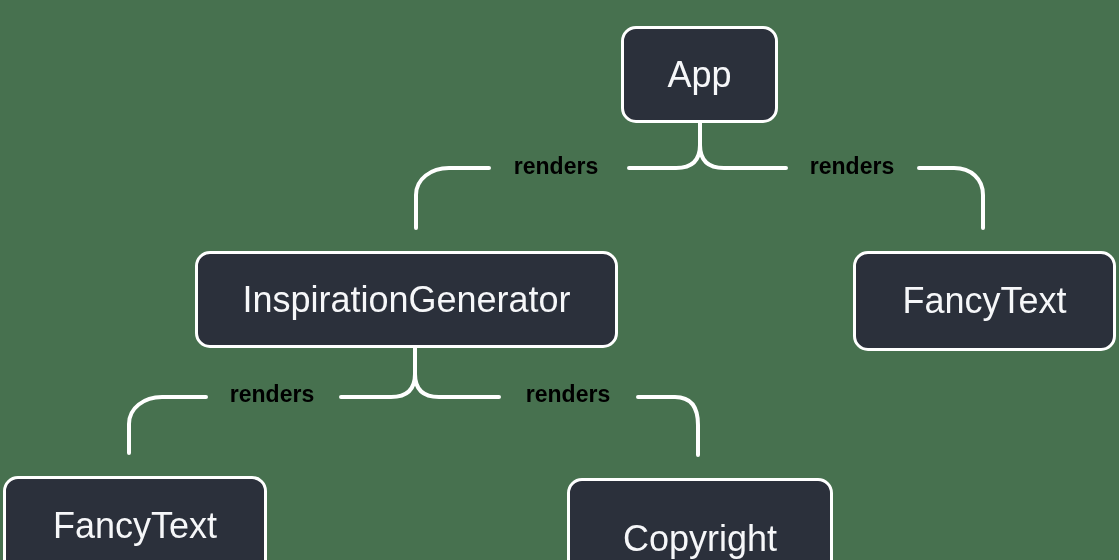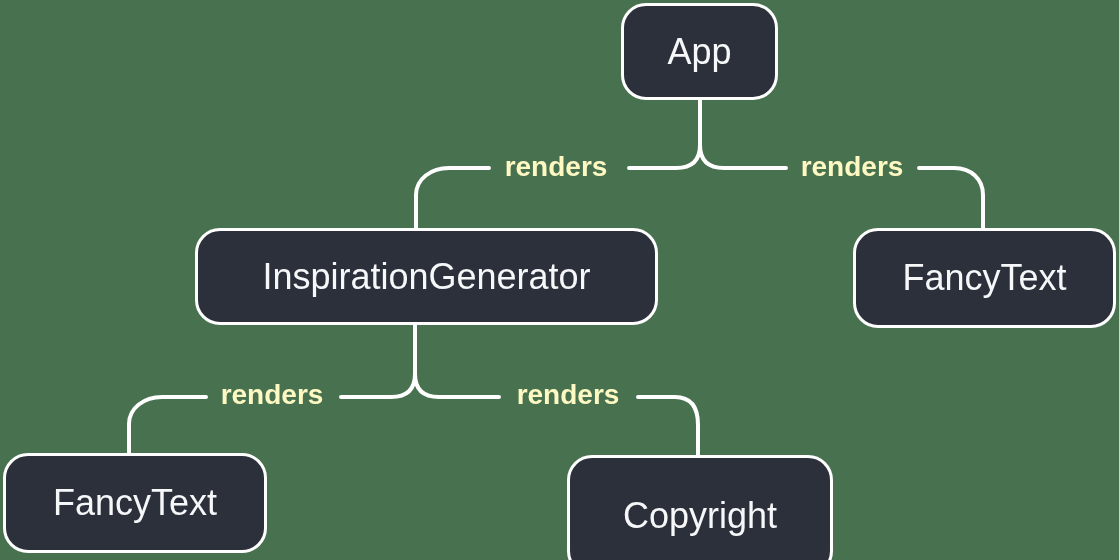--- a/index.html
+++ b/index.html
@@ -25,39 +25,40 @@
     fill: none;
     stroke: #FFFFFF;
     stroke-width: 4;
     stroke-linecap: round;
   }
   .node {
     position: absolute;
     box-sizing: border-box;
     background: #2B303B;
     border: 3.5px solid #FFFFFF;
-    border-radius: 25px;
+    border-radius: 15px;
     display: flex;
     align-items: center;
     justify-content: center;
     color: #F6F7F9;
     font-size: 36px;
     font-weight: 400;
     white-space: nowrap;
+    margin-top: 23px;
   }
   .edge-label {
     position: absolute;
     transform: translate(-50%, -54%);
-    color: #fef9c3;
-    font-size: 28px;
+    color: #000000;
+    font-size: 23px;
     font-weight: 600;
     white-space: nowrap;
   }
   .node-app        { left: 621px; top: 3px;   width: 157px; height: 97px; }
-  .node-insp       { left: 195px; top: 228px; width: 463px; height: 97px; }
+  .node-insp       { left: 195px; top: 228px; width: 423px; height: 97px; }
   .node-fancy-tr   { left: 853px; top: 228px; width: 263px; height: 100px; }
   .node-fancy-bl   { left: 3px;   top: 453px; width: 264px; height: 100px; }
   .node-copyright  { left: 567px; top: 455px; width: 266px; height: 121px; }
   .label-top-left     { left: 556px; top: 168px; }
   .label-top-right    { left: 852px; top: 168px; }
   .label-bottom-left  { left: 272px; top: 396px; }
   .label-bottom-right { left: 568px; top: 396px; }
 </style>
 </head>
 <body>

